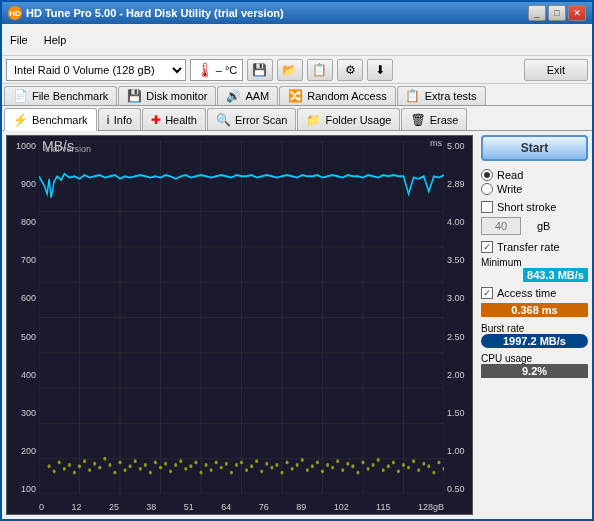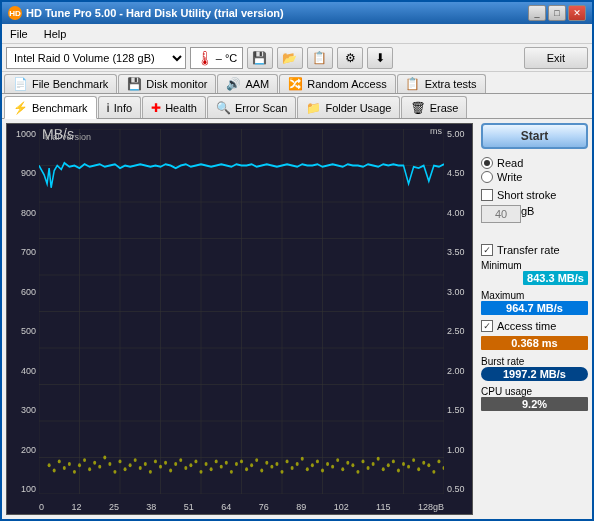--- a/index.html
+++ b/index.html
@@ -63,21 +63,21 @@
       font-size: 9px;
       color: #333;
     }
     .tb-btn.close { background: linear-gradient(to bottom, #e8594a, #c0392b); color: white; }
     .menu-bar {
       background: #f0f0f0;
       border-bottom: 1px solid #ccc;
       padding: 1px 4px;
       display: flex;
       gap: 8px;
-      height: 20px;
+      height: 32px;
       align-items: center;
     }
     .menu-item {
       padding: 1px 4px;
       cursor: pointer;
       font-size: 11px;
     }
     .toolbar {
       background: #f0f0f0;
       border-bottom: 1px solid #ccc;
@@ -298,23 +298,23 @@
       align-items: center;
       justify-content: center;
     }
     .checkbox.checked::after {
       content: '✓';
       font-size: 9px;
       color: #333;
     }
     .gb-row {
       display: flex;
-      align-items: flex-start;
-      gap: 0;
-      margin-bottom: 17px;
+      align-items: center;
+      gap: 16px;
+      margin-bottom: 2px;
     }
     .gb-input {
       width: 40px;
       height: 18px;
       border: 1px solid #999;
       background: #e8e8e8;
       text-align: center;
       font-size: 11px;
       color: #777;
     }
@@ -447,21 +447,21 @@
         <span>600</span>
         <span>500</span>
         <span>400</span>
         <span>300</span>
         <span>200</span>
         <span>100</span>
       </div>
 
       <div class="chart-labels-right">
         <span>5.00</span>
-        <span>4.50</span>
+        <span>2.89</span>
         <span>4.00</span>
         <span>3.50</span>
         <span>3.00</span>
         <span>2.50</span>
         <span>2.00</span>
         <span>1.50</span>
         <span>1.00</span>
         <span>0.50</span>
       </div>
 
@@ -622,26 +622,20 @@
         <span>Transfer rate</span>
       </div>
 
       <div class="stat-row">
         <div class="stat-label-row">
           <span>Minimum</span>
         </div>
         <div class="stat-value stat-cyan">843.3 MB/s</div>
       </div>
 
-      <div class="stat-row">
-        <div class="stat-label-row">
-          <span>Maximum</span>
-        </div>
-        <div class="stat-value stat-blue">964.7 MB/s</div>
-      </div>
 
 
       <div class="checkbox-row">
         <div class="checkbox checked"></div>
         <span>Access time</span>
       </div>
 
       <div class="stat-value stat-orange" style="margin-bottom:2px">0.368 ms</div>
 
       <div class="stat-row">

